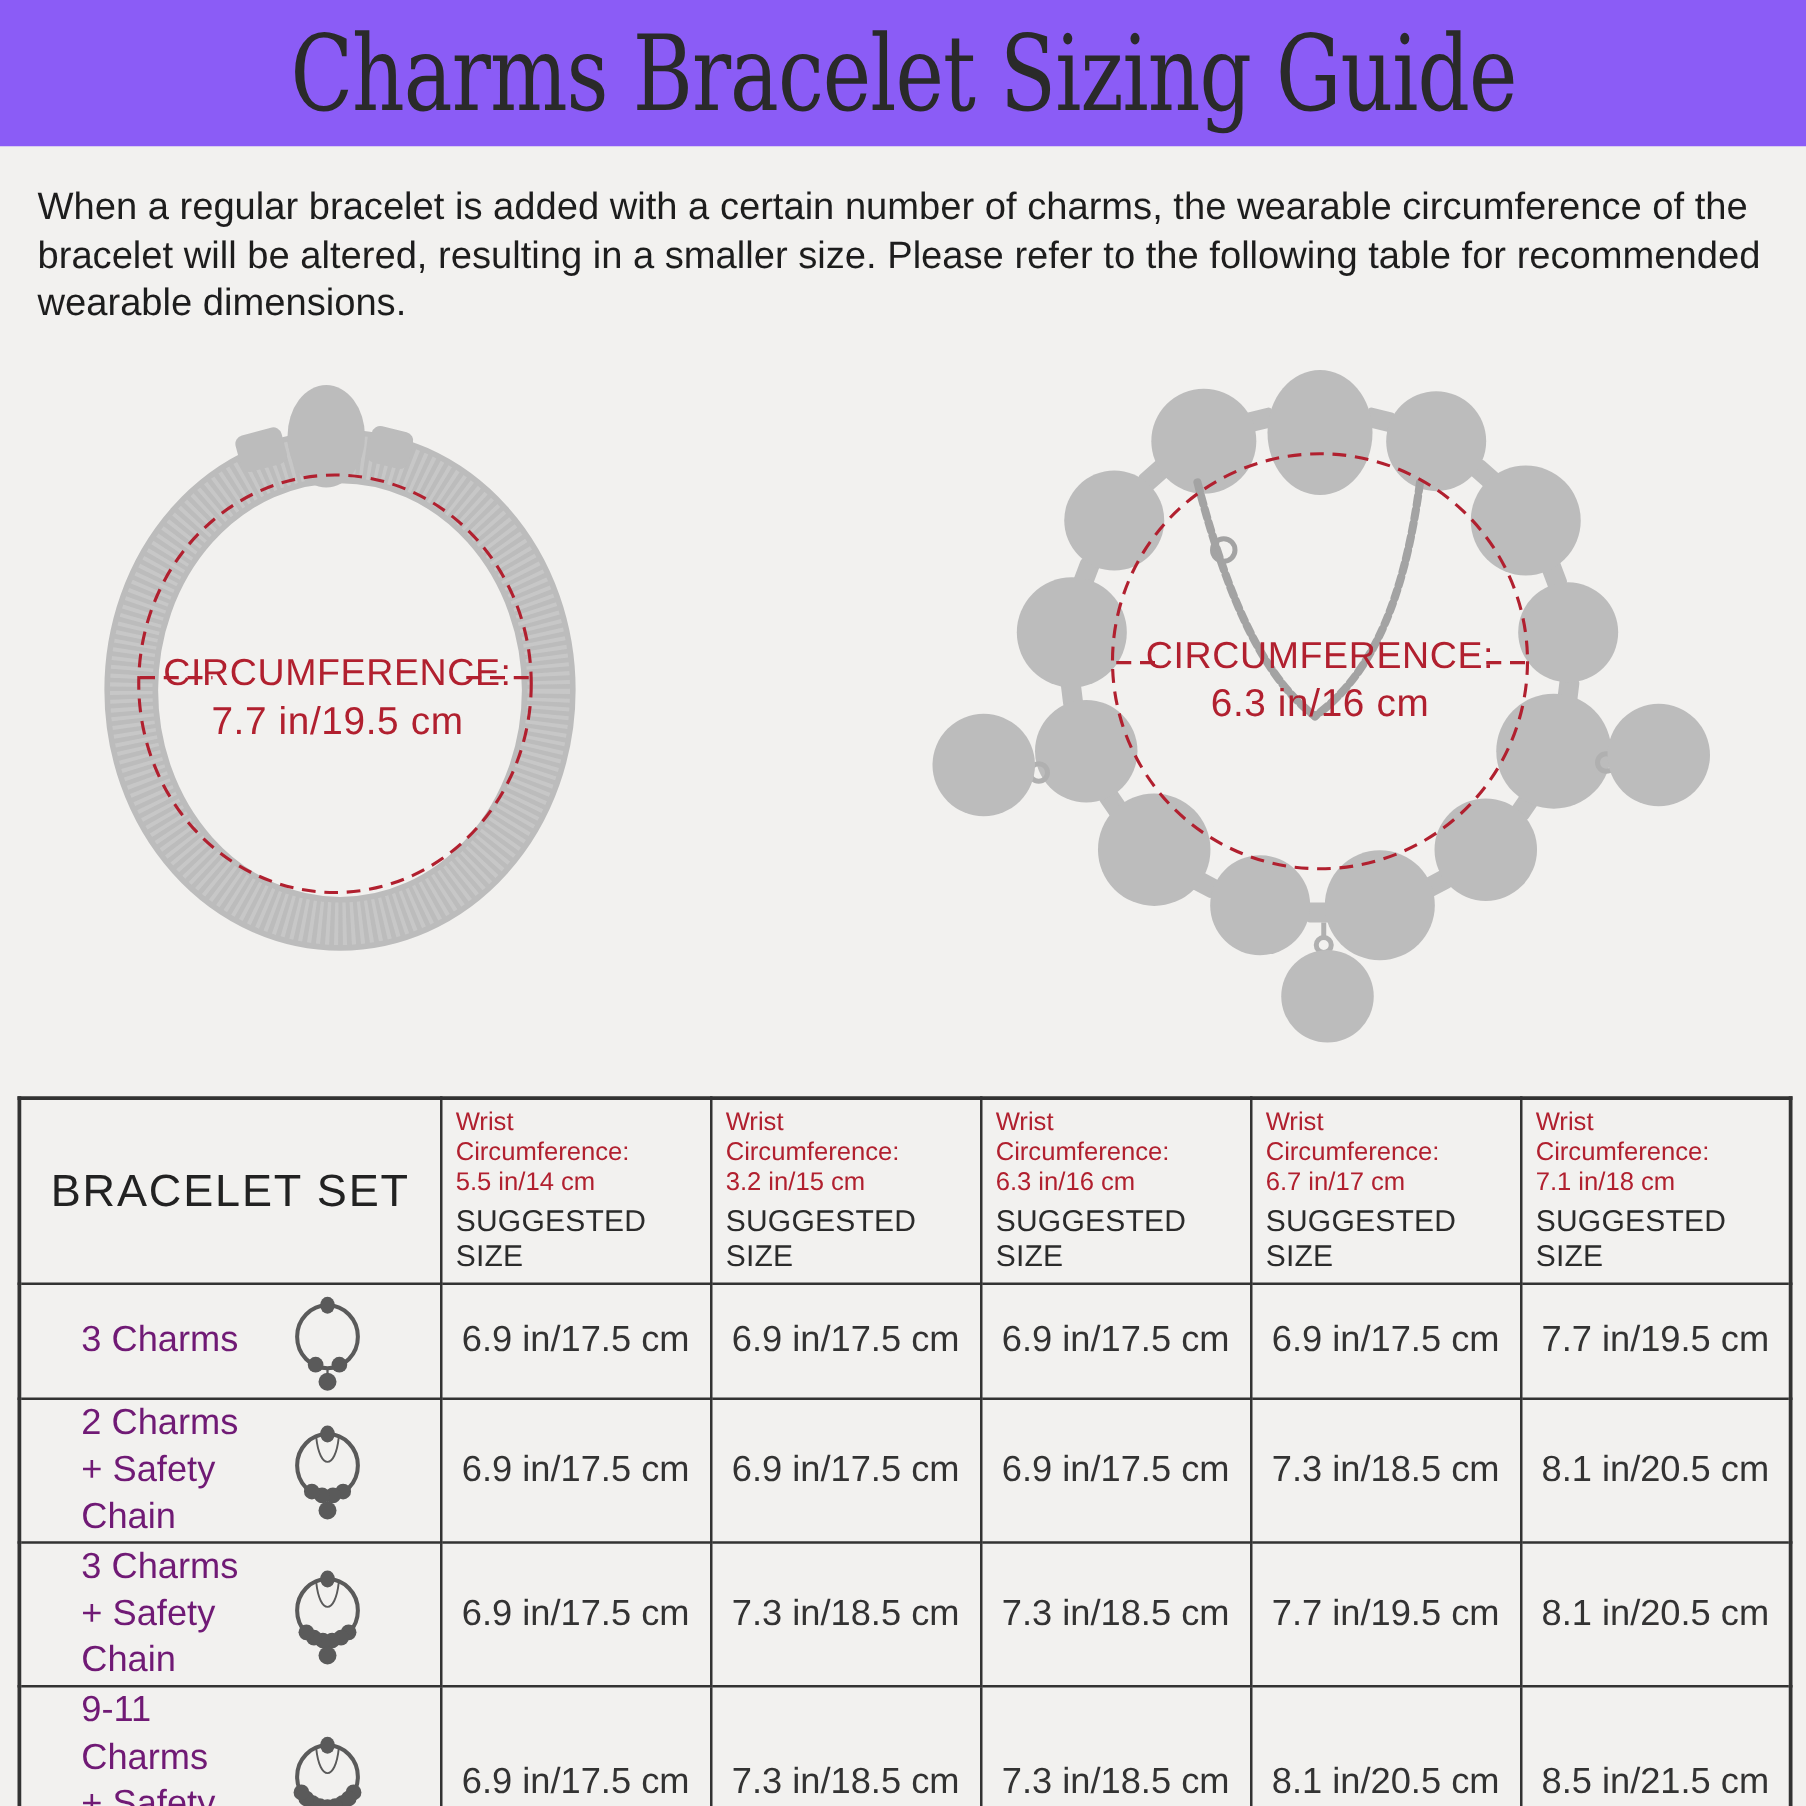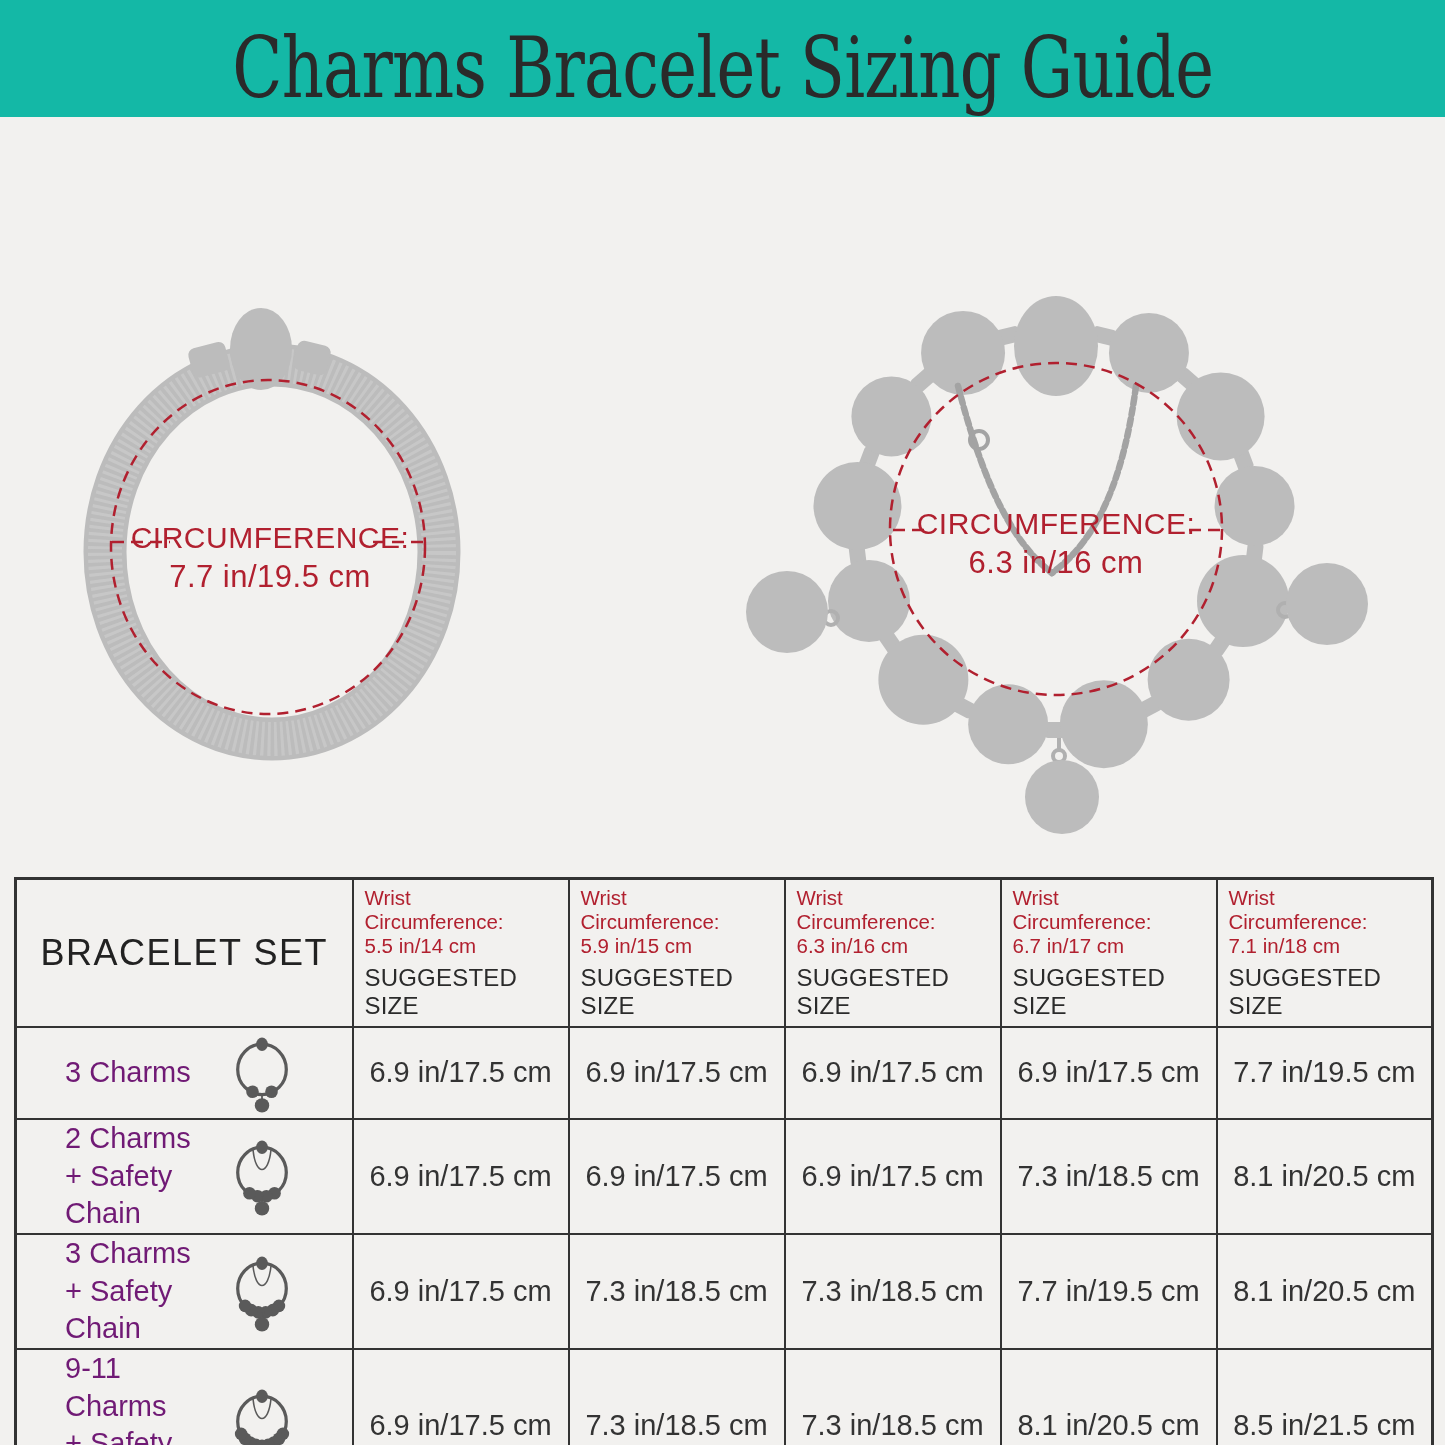--- a/index.html
+++ b/index.html
@@ -5,21 +5,21 @@
   * { margin:0; padding:0; box-sizing:border-box; }
   html,body { background:#e8e8e8; }
   .page {
     position:relative; width:1445px; height:1445px; overflow:hidden;
     background:#f2f1ef;
     font-family:"Liberation Sans", sans-serif;
     --red:#b1202f; --sil:#bcbcbc; --chain:#a3a3a3; --icon:#5a5a5a; --border:#333333;
   }
   .banner {
     position:absolute; top:0; left:0; width:1445px; height:117px;
-    background:#14b8a6; display:flex; align-items:flex-end; justify-content:center;
+    background:#8b5cf6; display:flex; align-items:center; justify-content:center;
   }
   .banner h1 {
     font-family:"DejaVu Serif", serif; font-weight:400; font-size:84px;
     color:#2a2a2a; white-space:nowrap; letter-spacing:-1px;
     transform:scaleX(0.78);
   }
   .intro {
     position:absolute; top:146px; left:30px; width:1404px;
     font-size:30.5px; line-height:1.27; color:#1d1d1d;
   }
@@ -54,20 +54,21 @@
 </style>
 </head>
 <body>
 
 <div class="page">
 
   <div class="banner">
     <h1>Charms Bracelet Sizing Guide</h1>
   </div>
 
+  <p class="intro">When a regular bracelet is added with a certain number of charms, the wearable circumference of the bracelet will be altered, resulting in a smaller size. Please refer to the following table for recommended wearable dimensions.</p>
 
   <svg id="plain-svg" class="diagram" width="686" height="585" viewBox="0 0 686 585">
     <ellipse cx="258" cy="272" rx="167" ry="187" fill="none" stroke="#bcbcbc" stroke-width="43"></ellipse>
     <ellipse cx="258" cy="272" rx="167" ry="187" fill="none" stroke="#d4d4d4" stroke-width="34" stroke-dasharray="3 3.5" opacity="0.45"></ellipse>
     <rect x="176" y="65" width="38" height="30" rx="7" fill="#bcbcbc" transform="rotate(-15 194 80)"></rect>
     <rect x="281" y="63" width="34" height="30" rx="7" fill="#bcbcbc" transform="rotate(14 298 78)"></rect>
     <ellipse cx="247" cy="69" rx="31" ry="41" fill="#bcbcbc"></ellipse>
     <ellipse cx="254" cy="267" rx="157" ry="167" fill="none" stroke="#b1202f" stroke-width="2.5" stroke-dasharray="11 7"></ellipse>
     <path d="M98,262 H156" stroke="#b1202f" stroke-width="2.6" stroke-dasharray="12 7"></path>
     <path d="M359,262 H414" stroke="#b1202f" stroke-width="2.6" stroke-dasharray="12 7"></path>
@@ -136,21 +137,21 @@
     <tbody>
         <tr style="height:92px">
       <th class="bracelet-set">BRACELET SET</th>
       <th class="wrist">
         <div class="wrist-line">Wrist Circumference:</div>
         <div class="wrist-line">5.5 in/14 cm</div>
         <div class="suggested">SUGGESTED SIZE</div>
       </th>
       <th class="wrist">
         <div class="wrist-line">Wrist Circumference:</div>
-        <div class="wrist-line">5.9 in/15 cm</div>
+        <div class="wrist-line">3.2 in/15 cm</div>
         <div class="suggested">SUGGESTED SIZE</div>
       </th>
       <th class="wrist">
         <div class="wrist-line">Wrist Circumference:</div>
         <div class="wrist-line">6.3 in/16 cm</div>
         <div class="suggested">SUGGESTED SIZE</div>
       </th>
       <th class="wrist">
         <div class="wrist-line">Wrist Circumference:</div>
         <div class="wrist-line">6.7 in/17 cm</div>

